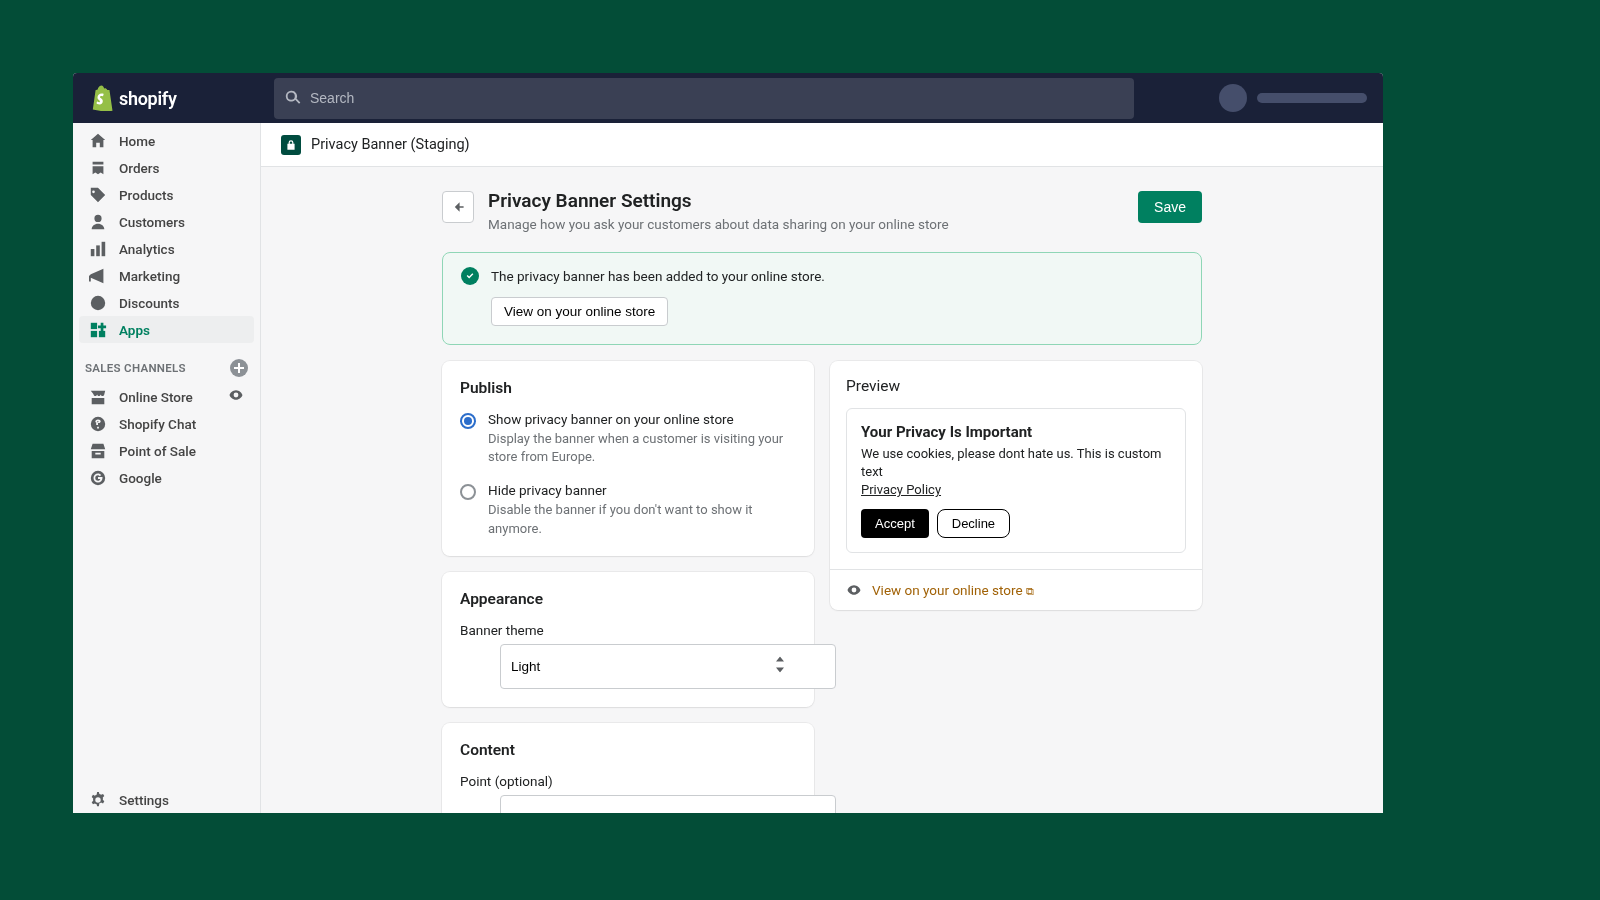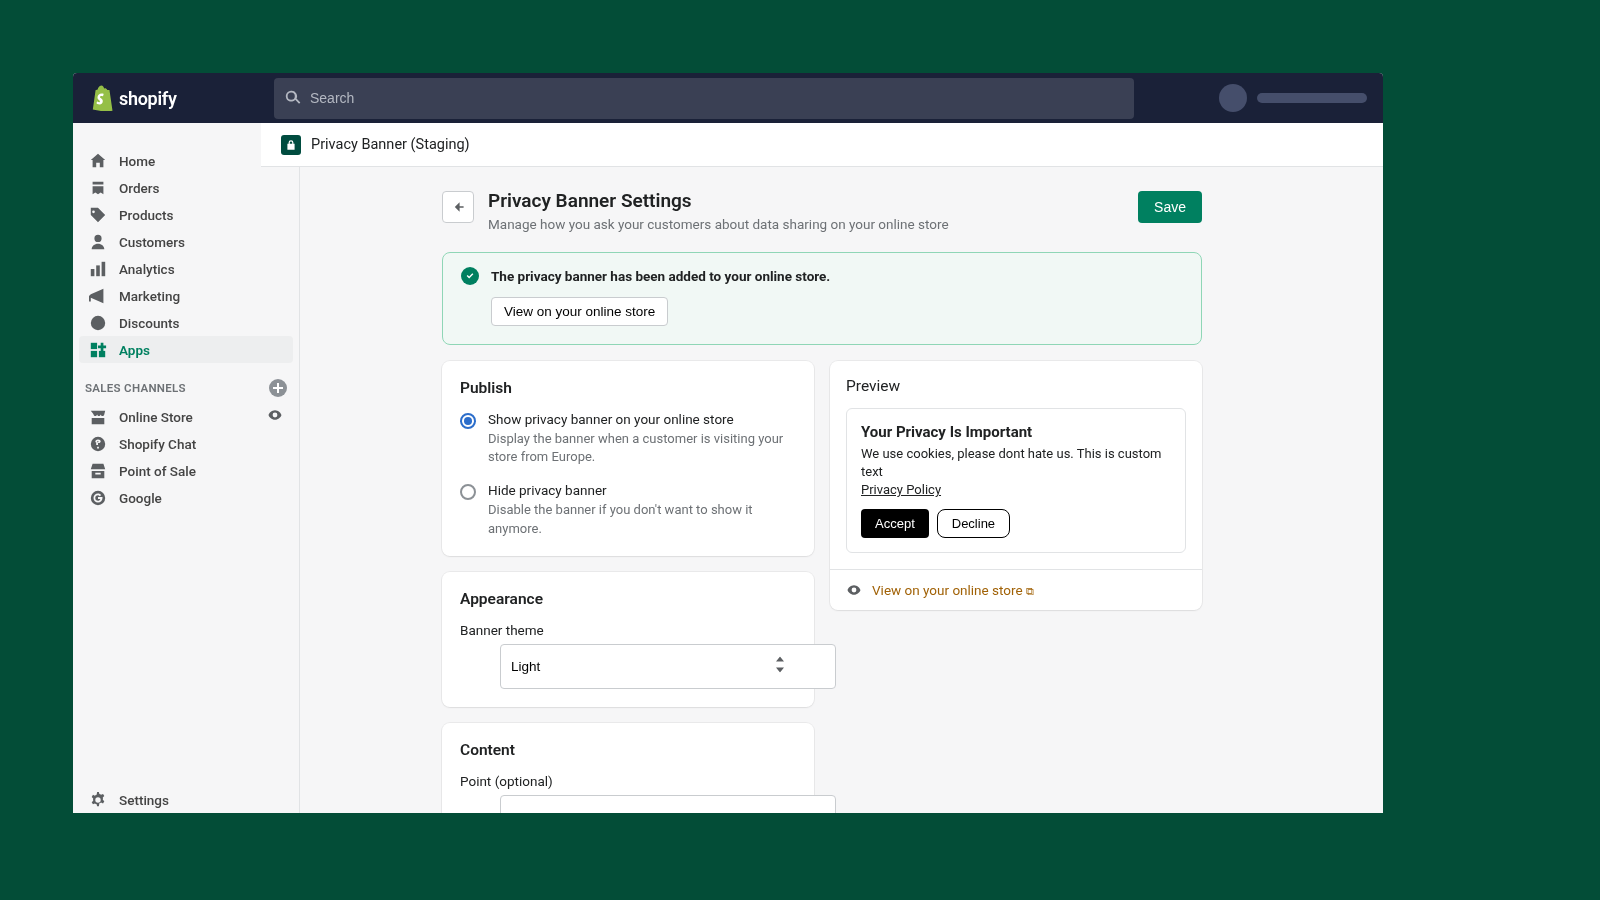--- a/index.html
+++ b/index.html
@@ -85,26 +85,26 @@
     height: 10px;
     border-radius: 5px;
     background: #454e6b;
   }
   
   .sidebar {
     position: absolute;
     left: 0;
     top: 50px;
     bottom: 0;
-    width: 227px;
+    width: 188px;
     background: #f6f6f7;
     border-right: 1px solid #e1e3e5;
     display: flex;
     flex-direction: column;
-    padding-top: 24px;
+    padding-top: 4px;
     text-align: center;
   }
   .nav-item {
     display: flex;
     align-items: center;
     height: 27px;
     padding: 0 10px;
     font-size: 13.5px;
     color: #444;
     font-weight: 500;
@@ -237,21 +237,21 @@
     margin-top: 2px;
   }
   
   .banner {
     border: 1px solid #8fd6b6;
     background: #f1f8f5;
     border-radius: 8px;
     padding: 14px 18px 18px 18px;
     margin-bottom: 16px;
   }
-  .banner-top { display:flex; align-items:center; gap:12px;font-weight:bold; }
+  .banner-top { display:flex; align-items:center; gap:12px; }
   .banner-check {
     width:18px; height:18px; border-radius:50%;
     background:#008060; display:flex; align-items:center; justify-content:center;
     flex-shrink:0;
   }
   .banner-text { font-size: 13.5px; color:#202223; }
   .banner-action {
     margin-top:12px;
     margin-left:30px;
   }

